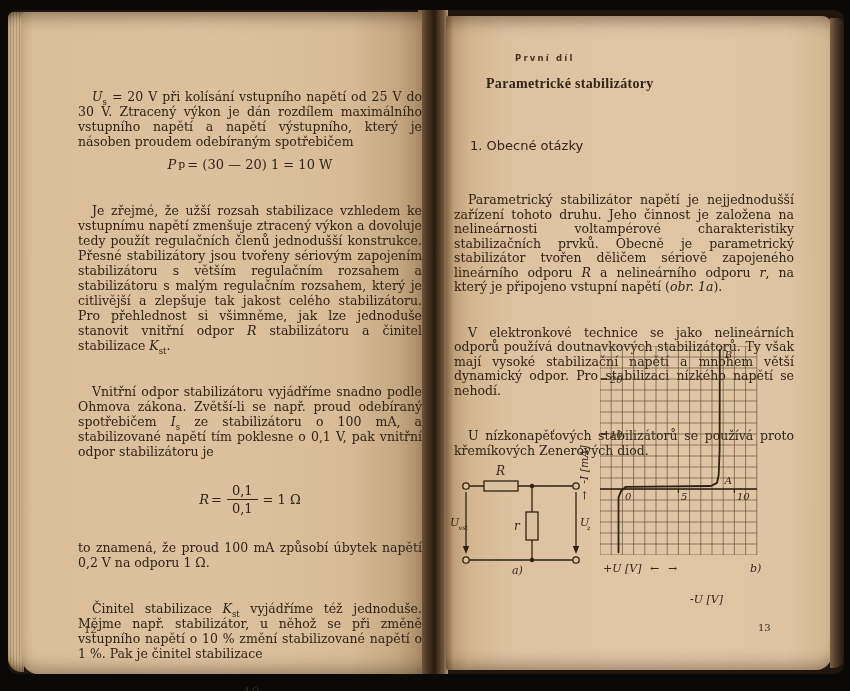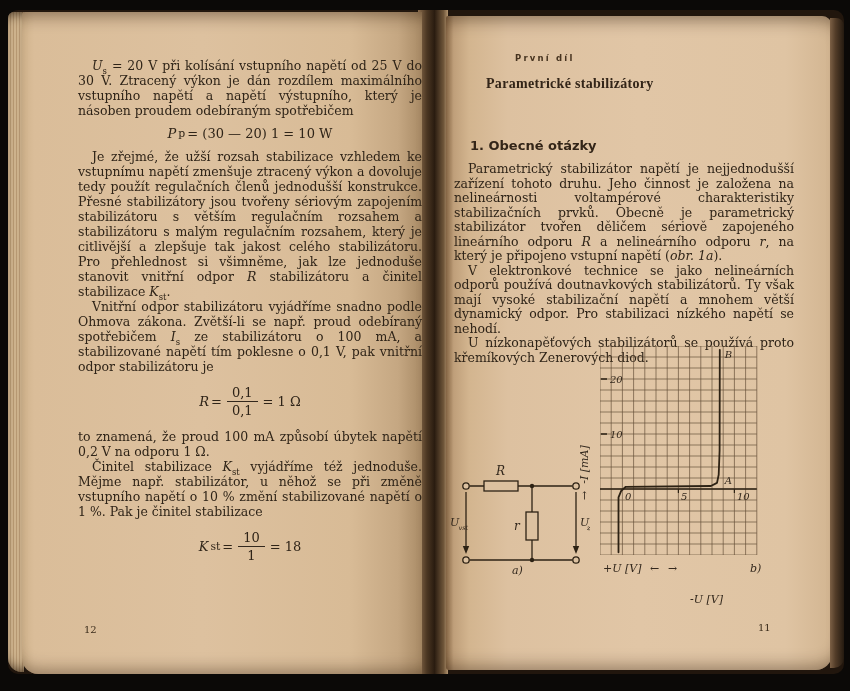--- a/index.html
+++ b/index.html
@@ -16,36 +16,36 @@
       border-radius:0 8px 10px 0;}
   .page{position:absolute;color:#2f2418;}
   .page-left{left:22px;top:12px;width:400px;height:662px;border-radius:3px 1px 1px 16px;
       background:linear-gradient(90deg,#cfb28b 0%,#dabd99 3%,#ddc19f 45%,#d8bb96 82%,#c5a782 94%,#a98b66 100%);
       box-shadow:inset 0 16px 16px -12px rgba(40,20,5,.45), inset 0 -16px 16px -12px rgba(40,20,5,.4);}
   .page-right{left:446px;top:16px;width:386px;height:654px;border-radius:2px 10px 16px 3px;
       background:linear-gradient(90deg,#8a6a48 0%,#bf9f7a 2%,#d3b58f 6%,#ddc1a0 16%,#e1c6a6 50%,#dfc4a3 88%,#d2b591 100%);
       box-shadow:inset 0 16px 16px -12px rgba(40,20,5,.45), inset 0 -16px 16px -12px rgba(40,20,5,.4);}
   .lp-content{position:absolute;left:56px;top:46px;width:344px;font-size:12.5px;line-height:15px;text-align:justify;}
   .para{margin:0;}
-  .para.indent{text-indent:14px;}
+  .para.indent{text-indent:14px;margin-top:31px;}
   .i{font-style:italic;}
   .sub{vertical-align:sub;font-size:8.5px;line-height:0;}
   .formula{display:flex;justify-content:center;align-items:center;gap:2px;margin:8px 0;font-size:13px;}
-  .frac{display:inline-block;text-align:center;vertical-align:middle;margin:3px 3px;}
+  .frac{display:inline-block;text-align:center;vertical-align:middle;margin:16px 3px;}
   .frac .num{display:block;padding:0 5px 1px;border-bottom:1.2px solid #33281d;}
   .frac .den{display:block;padding:1px 5px 0;}
   .page-num{position:absolute;font-size:10px;color:#3a2b1a;}
   .pn-left{left:62px;top:612px;}
   .pn-right{left:312px;top:606px;}
   .running-header{position:absolute;left:41px;top:37px;font-family:"DejaVu Sans","Liberation Sans",sans-serif;
       font-size:8.5px;font-weight:bold;letter-spacing:2.2px;color:#46331f;margin-left:28px;}
   .chapter-title{position:absolute;left:40px;top:60px;font-family:Liberation Serif, serif;
       font-size:14px;font-weight:bold;color:#332518;letter-spacing:.3px;text-align:center;}
   .section-heading{position:absolute;left:24px;top:122px;font-family:"DejaVu Sans","Liberation Sans",sans-serif;
-      font-size:13px;font-weight:bold;color:#332518;}
+      font-size:13px;font-weight:normal;color:#332518;}
   .rp-body{position:absolute;left:8px;top:146px;width:340px;font-size:12.5px;line-height:14.5px;text-align:justify;}
   .figure{position:absolute;left:0;top:0;width:386px;height:654px;}
   .circuit{position:absolute;left:4px;top:430px;width:140px;height:130px;}
   .graph{position:absolute;left:126px;top:324px;width:206px;height:250px;}
   .chart-svg{position:absolute;left:28px;top:6px;}
   .ylabel-rot{position:absolute;left:6px;top:160px;transform:rotate(-90deg);transform-origin:0 0;
       white-space:nowrap;font-size:11px;font-style:italic;color:#33281d;}
   .xlabels{position:absolute;left:28px;top:222px;width:176px;height:18px;font-size:11px;font-style:italic;color:#33281d;}
   .xlabels span{position:absolute;top:0;}
   .xl-pos{left:3px;}
@@ -201,17 +201,17 @@
           <span class="xl-pos">+U [V]</span>
           <span class="xl-arrow-l">←</span>
           <span class="xl-arrow-r">→</span>
           <span class="xl-neg">-U [V]</span>
           <span class="xl-b">b)</span>
         </div>
       </div>
 
     </div>
 
-    <div class="page-num pn-right">11</div>
+    <div class="page-num pn-right">13</div>
   </div>
 
   <div class="right-edge-strip"></div>
 </div>
 
 </body></html>

